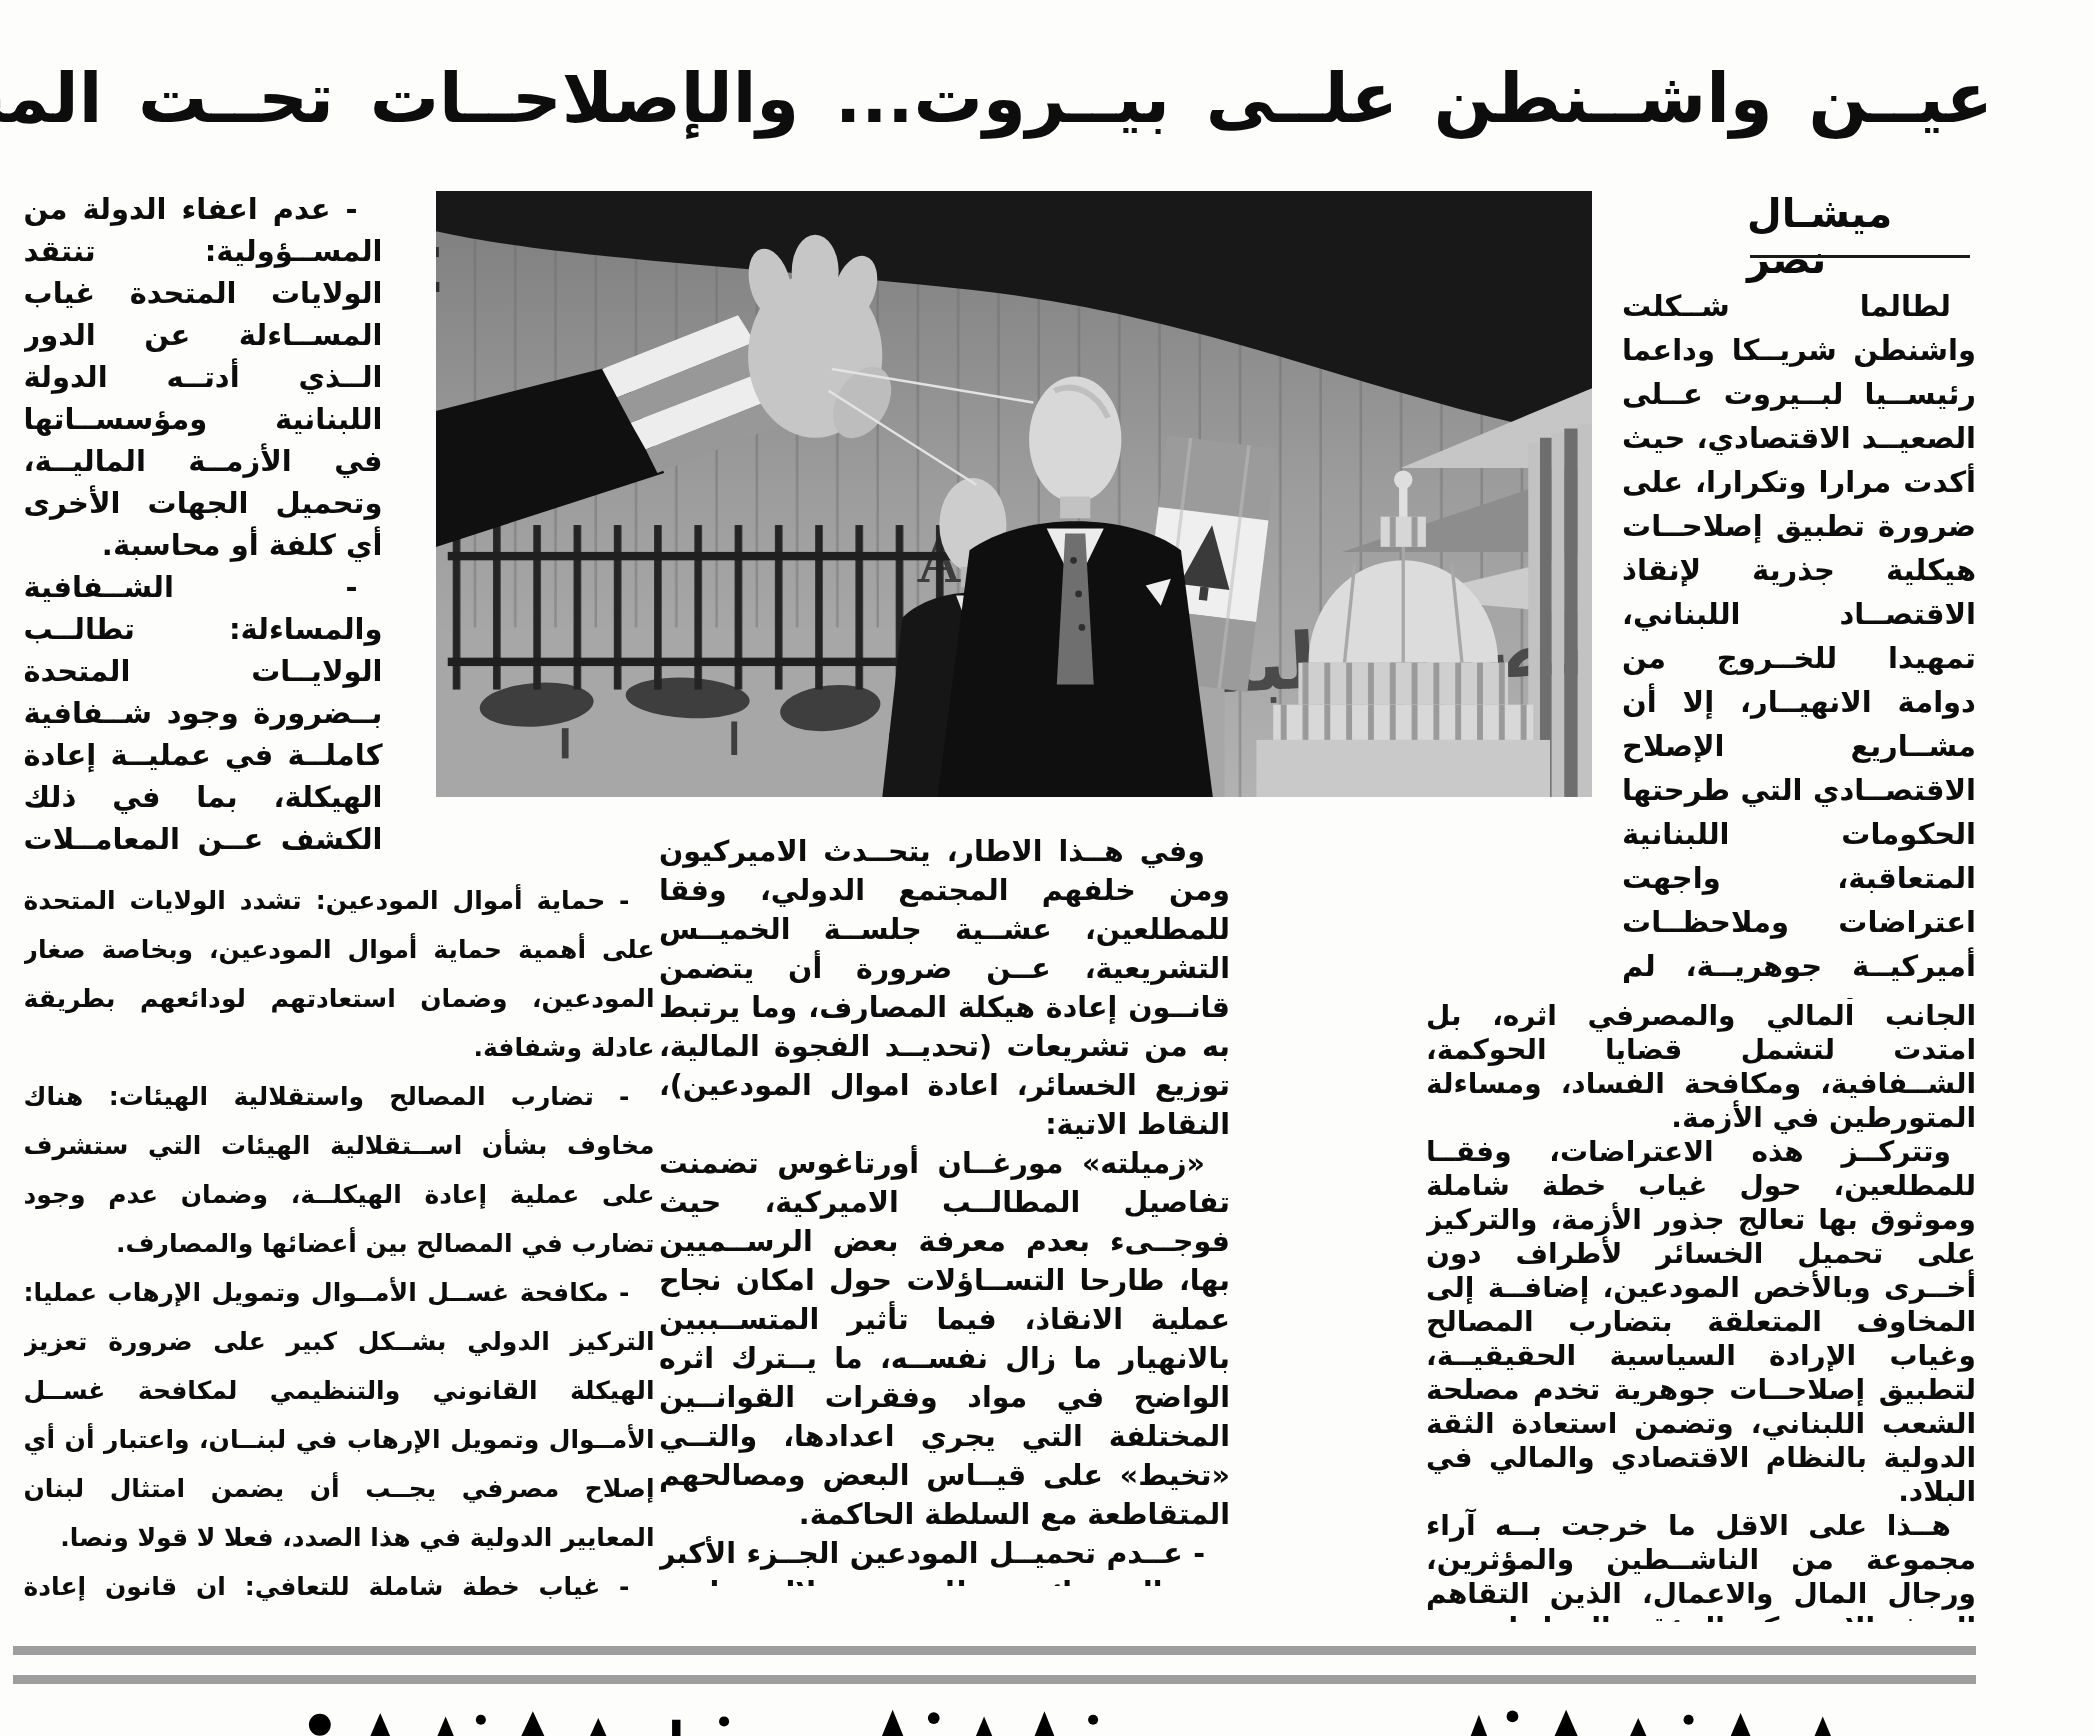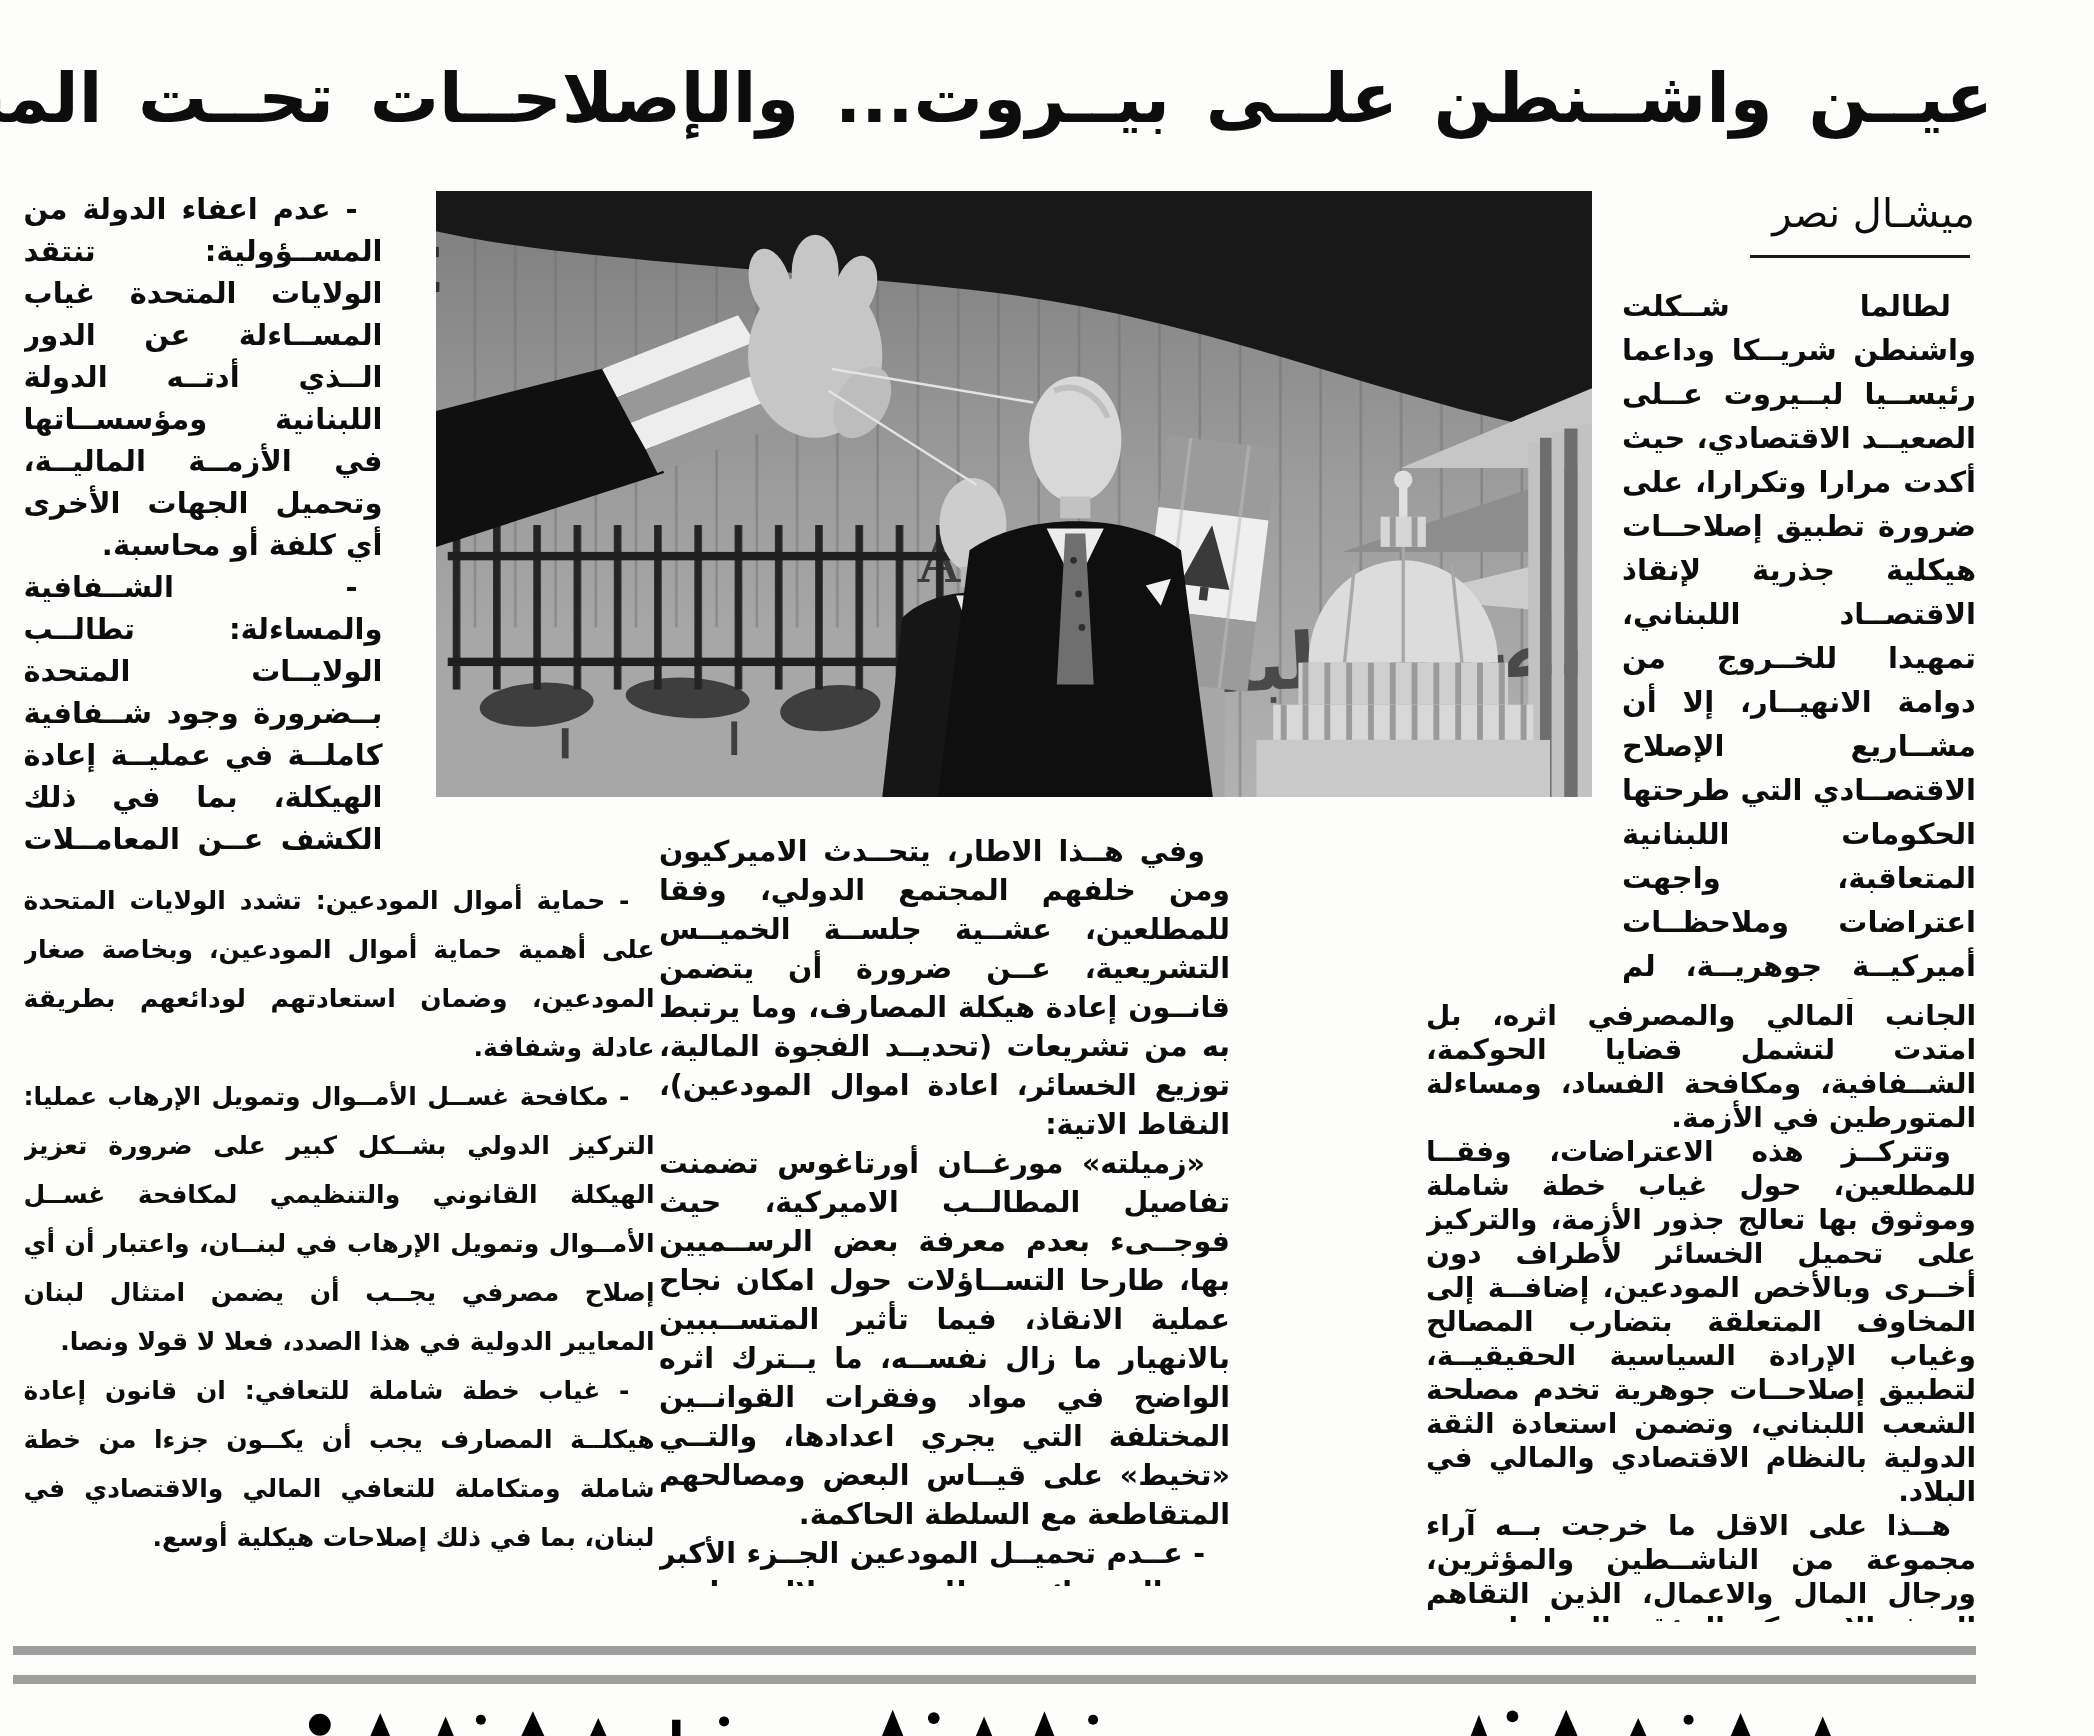--- a/index.html
+++ b/index.html
@@ -25,23 +25,23 @@
     font-weight: bold;
     word-spacing: 11.7px;
     letter-spacing: -0.8px;
     white-space: nowrap;
   }
   .byline {
     position: absolute;
     top: 190px;
     left: 1747px;
     width: 228px;
-    text-align: right;
+    text-align: left;
     font-size: 40px;
-    font-weight: normal;
+    font-weight: bold;
   }
   .byline-rule {
     position: absolute;
     top: 255px;
     left: 1750px;
     width: 220px;
     height: 3.4px;
     background: #1a1a1a;
   }
   .photo {
@@ -232,20 +232,21 @@
     </svg>
   </figure>
 
   <section class="col col-left-narrow">
     <p>- عدم اعفاء الدولة من المســؤولية: تنتقد الولايات المتحدة غياب المســاءلة عن الدور الــذي أدتــه الدولة اللبنانية ومؤسســاتها في الأزمــة الماليــة، وتحميل الجهات الأخرى أي كلفة أو محاسبة.</p>
     <p>- الشــفافية والمساءلة: تطالــب الولايــات المتحدة بــضرورة وجود شــفافية كاملــة في عمليــة إعادة الهيكلة، بما في ذلك الكشف عــن المعامــلات الماليــة، وتحديد المسؤولين عن الأزمة ومحاسبتهم.</p>
   </section>
 
   <section class="col col-left-wide">
     <p>- حماية أموال المودعين: تشدد الولايات المتحدة على أهمية حماية أموال المودعين، وبخاصة صغار المودعين، وضمان استعادتهم لودائعهم بطريقة عادلة وشفافة.</p>
+    <p>- تضارب المصالح واستقلالية الهيئات: هناك مخاوف بشأن اســتقلالية الهيئات التي ستشرف على عملية إعادة الهيكلــة، وضمان عدم وجود تضارب في المصالح بين أعضائها والمصارف.</p>
     <p>- مكافحة غســل الأمــوال وتمويل الإرهاب عمليا: التركيز الدولي بشــكل كبير على ضرورة تعزيز الهيكلة القانوني والتنظيمي لمكافحة غســل الأمــوال وتمويل الإرهاب في لبنــان، واعتبار أن أي إصلاح مصرفي يجــب أن يضمن امتثال لبنان المعايير الدولية في هذا الصدد، فعلا لا قولا ونصا.</p>
     <p>- غياب خطة شاملة للتعافي: ان قانون إعادة هيكلــة المصارف يجب أن يكــون جزءا من خطة شاملة ومتكاملة للتعافي المالي والاقتصادي في لبنان، بما في ذلك إصلاحات هيكلية أوسع.</p>
   </section>
 
   <section class="col col-middle">
     <p>وفي هــذا الاطار، يتحــدث الاميركيون ومن خلفهم المجتمع الدولي، وفقا للمطلعين، عشــية جلســة الخميــس التشريعية، عــن ضرورة أن يتضمن قانــون إعادة هيكلة المصارف، وما يرتبط به من تشريعات (تحديــد الفجوة المالية، توزيع الخسائر، اعادة اموال المودعين)، النقاط الاتية:</p>
     <p>«زميلته» مورغــان أورتاغوس تضمنت تفاصيل المطالــب الاميركية، حيث فوجــىء بعدم معرفة بعض الرســميين بها، طارحا التســاؤلات حول امكان نجاح عملية الانقاذ، فيما تأثير المتســببين بالانهيار ما زال نفســه، ما يــترك اثره الواضح في مواد وفقرات القوانــين المختلفة التي يجري اعدادها، والتــي «تخيط» على قيــاس البعض ومصالحهم المتقاطعة مع السلطة الحاكمة.</p>
     <p>- عــدم تحميــل المودعين الجــزء الأكبر من الخســائر، وذلك من خلال تطبيق «الهيركات» أو تحويلها إلى أســهم أو أدوات أخــرى ذات قيمة مخفضة.</p>
   </section>
 

